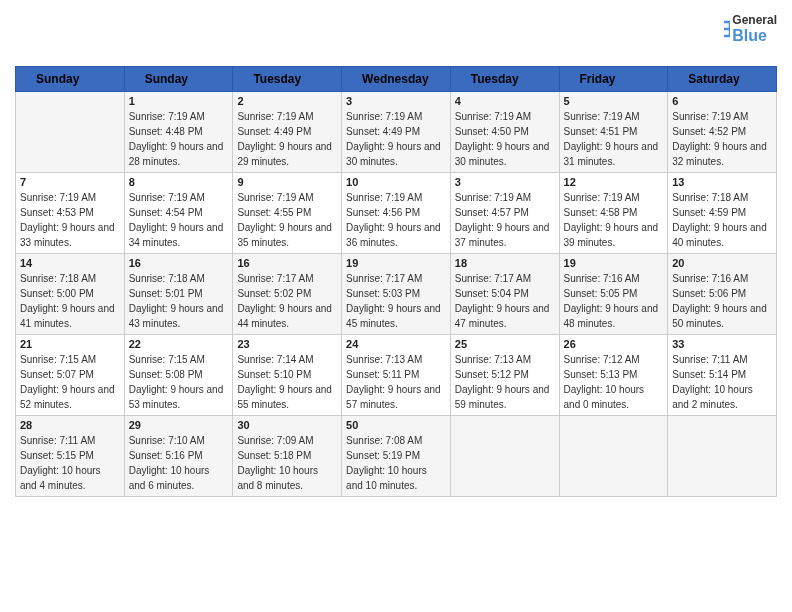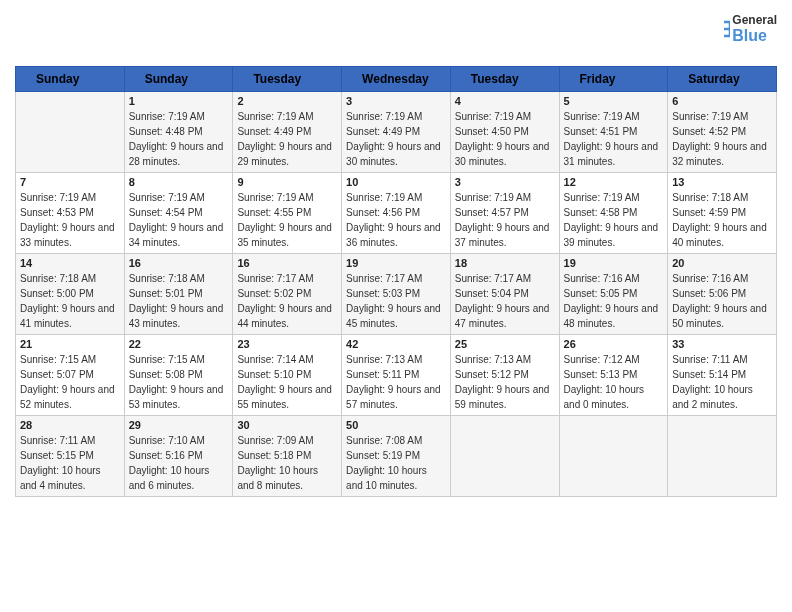--- a/index.html
+++ b/index.html
@@ -143,21 +143,21 @@
           <td><span class="day-num">16</span><span class="day-info">Sunrise: 7:17 AM<br>Sunset: 5:02 PM<br>Daylight: 9 hours and 44 minutes.</span></td>
           <td><span class="day-num">19</span><span class="day-info">Sunrise: 7:17 AM<br>Sunset: 5:03 PM<br>Daylight: 9 hours and 45 minutes.</span></td>
           <td><span class="day-num">18</span><span class="day-info">Sunrise: 7:17 AM<br>Sunset: 5:04 PM<br>Daylight: 9 hours and 47 minutes.</span></td>
           <td><span class="day-num">19</span><span class="day-info">Sunrise: 7:16 AM<br>Sunset: 5:05 PM<br>Daylight: 9 hours and 48 minutes.</span></td>
           <td><span class="day-num">20</span><span class="day-info">Sunrise: 7:16 AM<br>Sunset: 5:06 PM<br>Daylight: 9 hours and 50 minutes.</span></td>
         </tr>
         <tr>
           <td><span class="day-num">21</span><span class="day-info">Sunrise: 7:15 AM<br>Sunset: 5:07 PM<br>Daylight: 9 hours and 52 minutes.</span></td>
           <td><span class="day-num">22</span><span class="day-info">Sunrise: 7:15 AM<br>Sunset: 5:08 PM<br>Daylight: 9 hours and 53 minutes.</span></td>
           <td><span class="day-num">23</span><span class="day-info">Sunrise: 7:14 AM<br>Sunset: 5:10 PM<br>Daylight: 9 hours and 55 minutes.</span></td>
-          <td><span class="day-num">42</span><span class="day-info">Sunrise: 7:13 AM<br>Sunset: 5:11 PM<br>Daylight: 9 hours and 57 minutes.</span></td>
+          <td><span class="day-num">24</span><span class="day-info">Sunrise: 7:13 AM<br>Sunset: 5:11 PM<br>Daylight: 9 hours and 57 minutes.</span></td>
           <td><span class="day-num">25</span><span class="day-info">Sunrise: 7:13 AM<br>Sunset: 5:12 PM<br>Daylight: 9 hours and 59 minutes.</span></td>
           <td><span class="day-num">26</span><span class="day-info">Sunrise: 7:12 AM<br>Sunset: 5:13 PM<br>Daylight: 10 hours and 0 minutes.</span></td>
           <td><span class="day-num">33</span><span class="day-info">Sunrise: 7:11 AM<br>Sunset: 5:14 PM<br>Daylight: 10 hours and 2 minutes.</span></td>
         </tr>
         <tr>
           <td><span class="day-num">28</span><span class="day-info">Sunrise: 7:11 AM<br>Sunset: 5:15 PM<br>Daylight: 10 hours and 4 minutes.</span></td>
           <td><span class="day-num">29</span><span class="day-info">Sunrise: 7:10 AM<br>Sunset: 5:16 PM<br>Daylight: 10 hours and 6 minutes.</span></td>
           <td><span class="day-num">30</span><span class="day-info">Sunrise: 7:09 AM<br>Sunset: 5:18 PM<br>Daylight: 10 hours and 8 minutes.</span></td>
           <td><span class="day-num">50</span><span class="day-info">Sunrise: 7:08 AM<br>Sunset: 5:19 PM<br>Daylight: 10 hours and 10 minutes.</span></td>
           <td></td>

